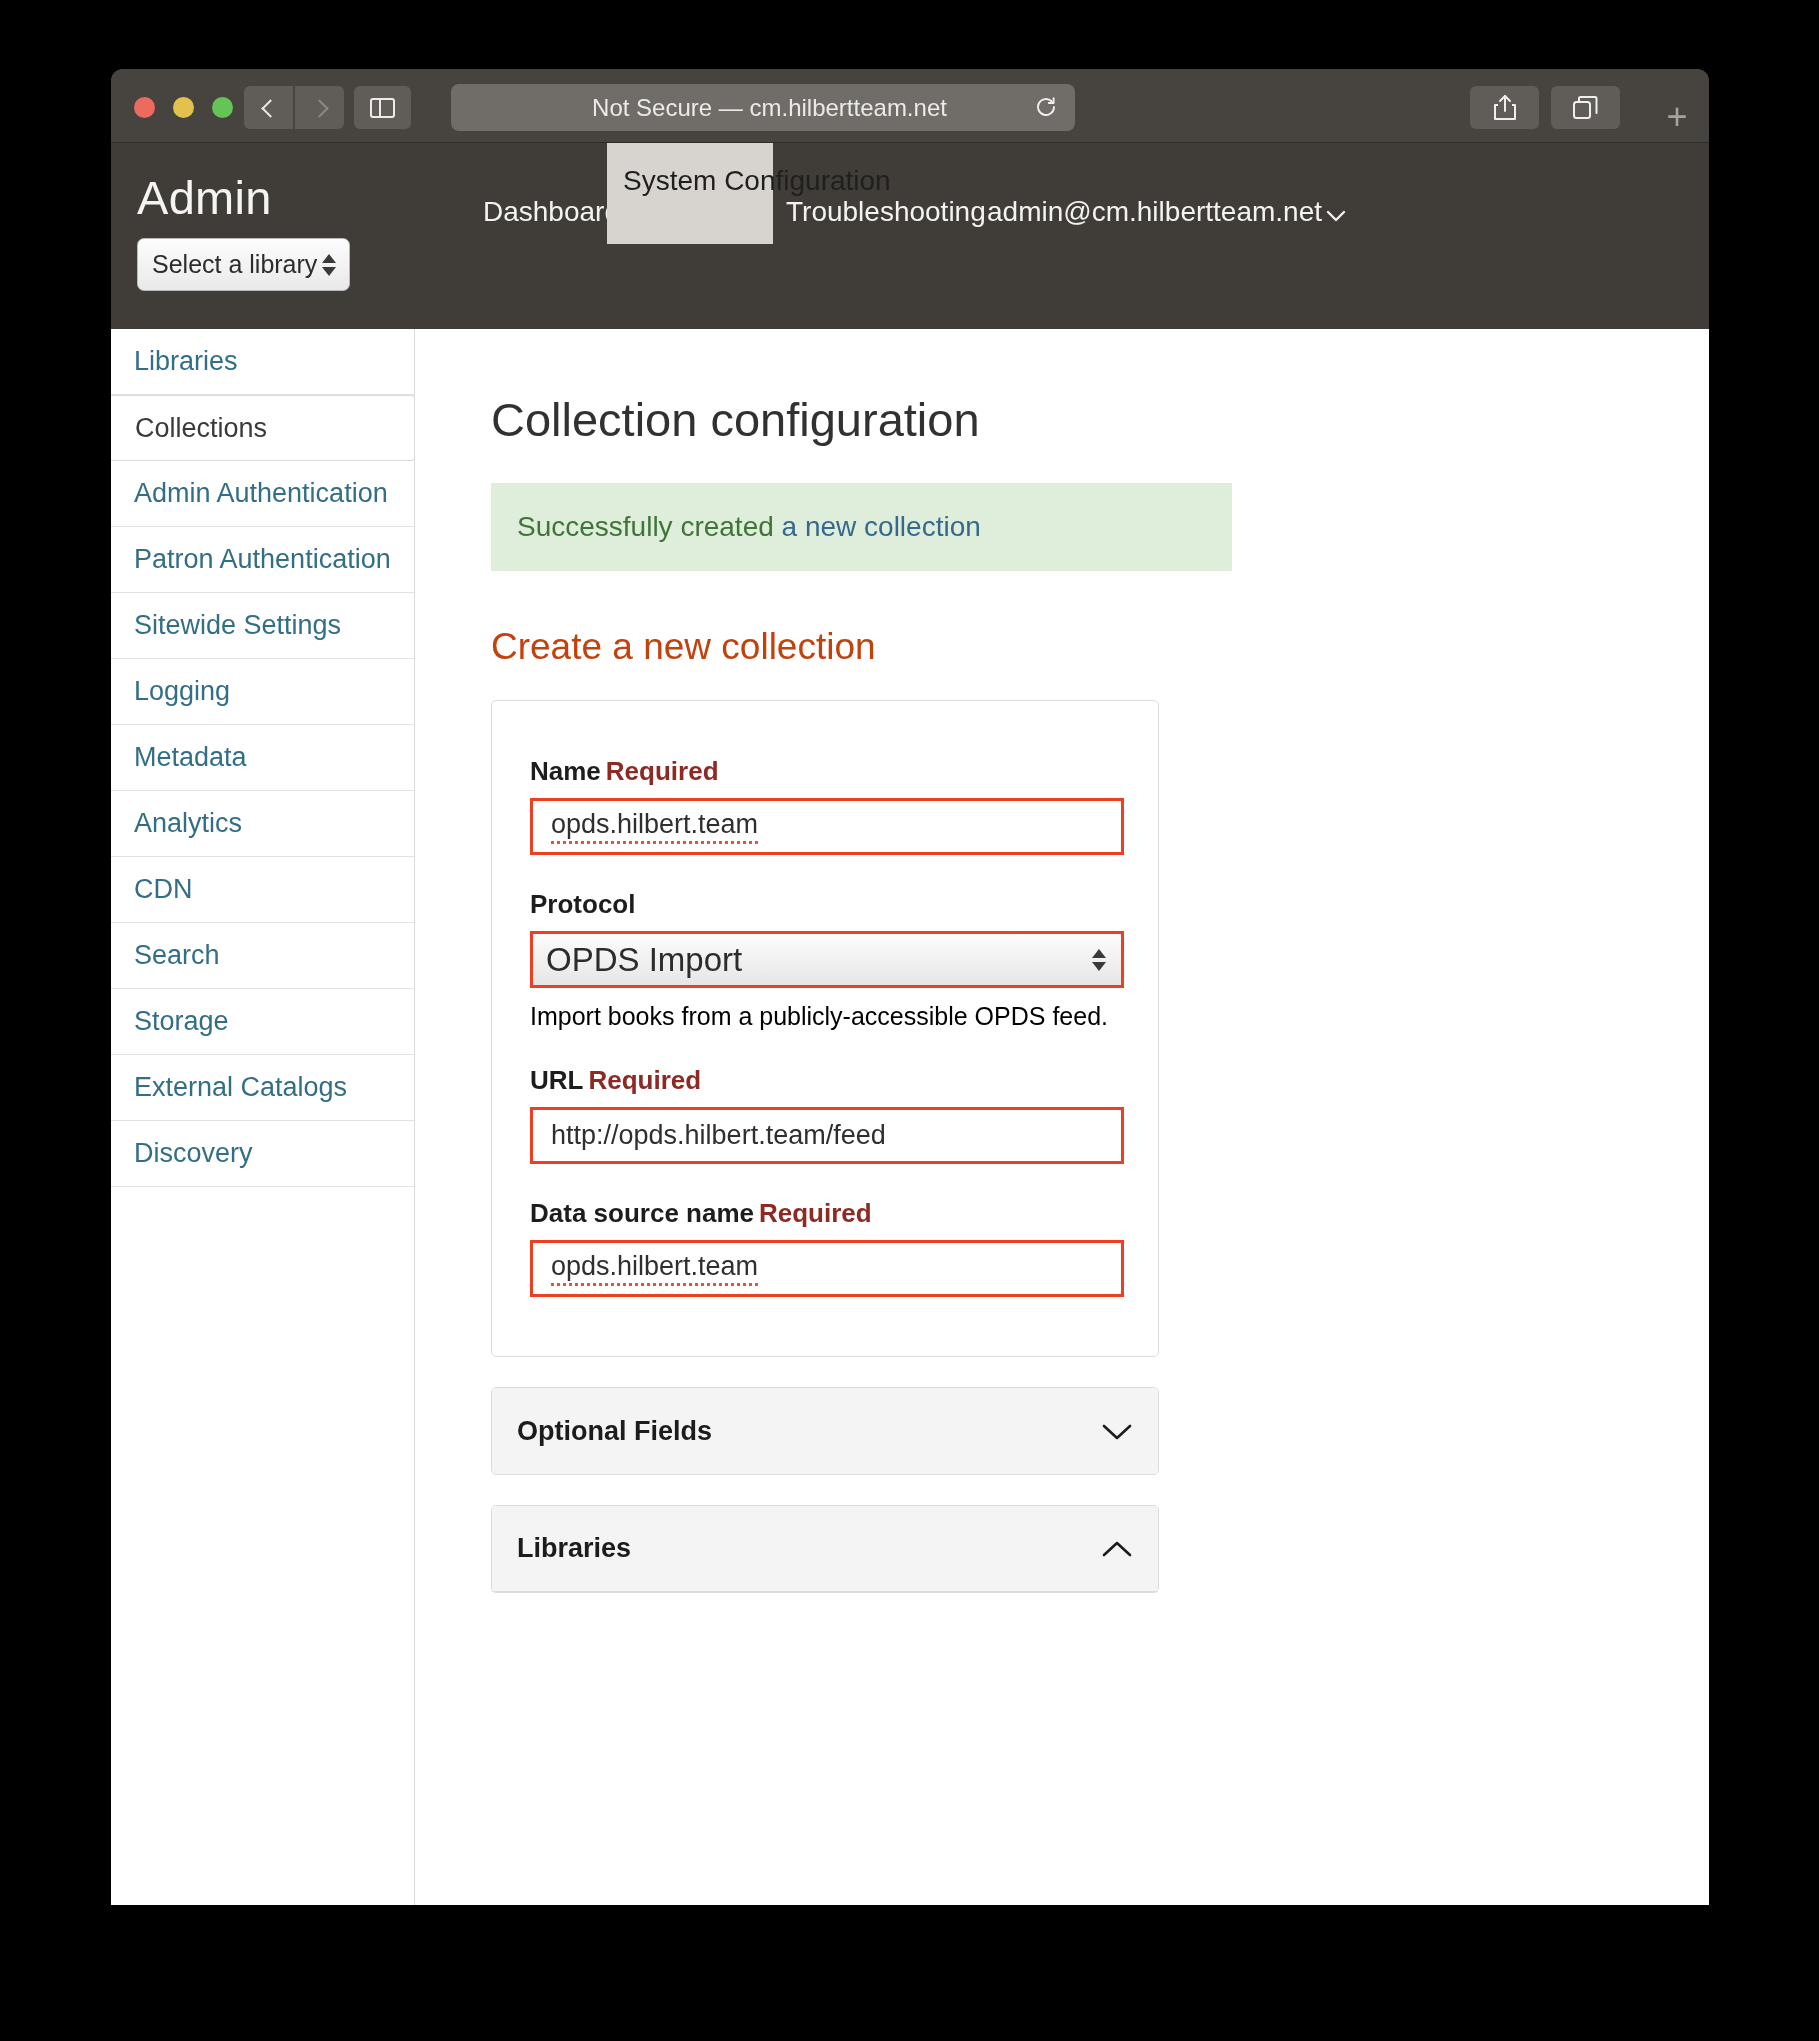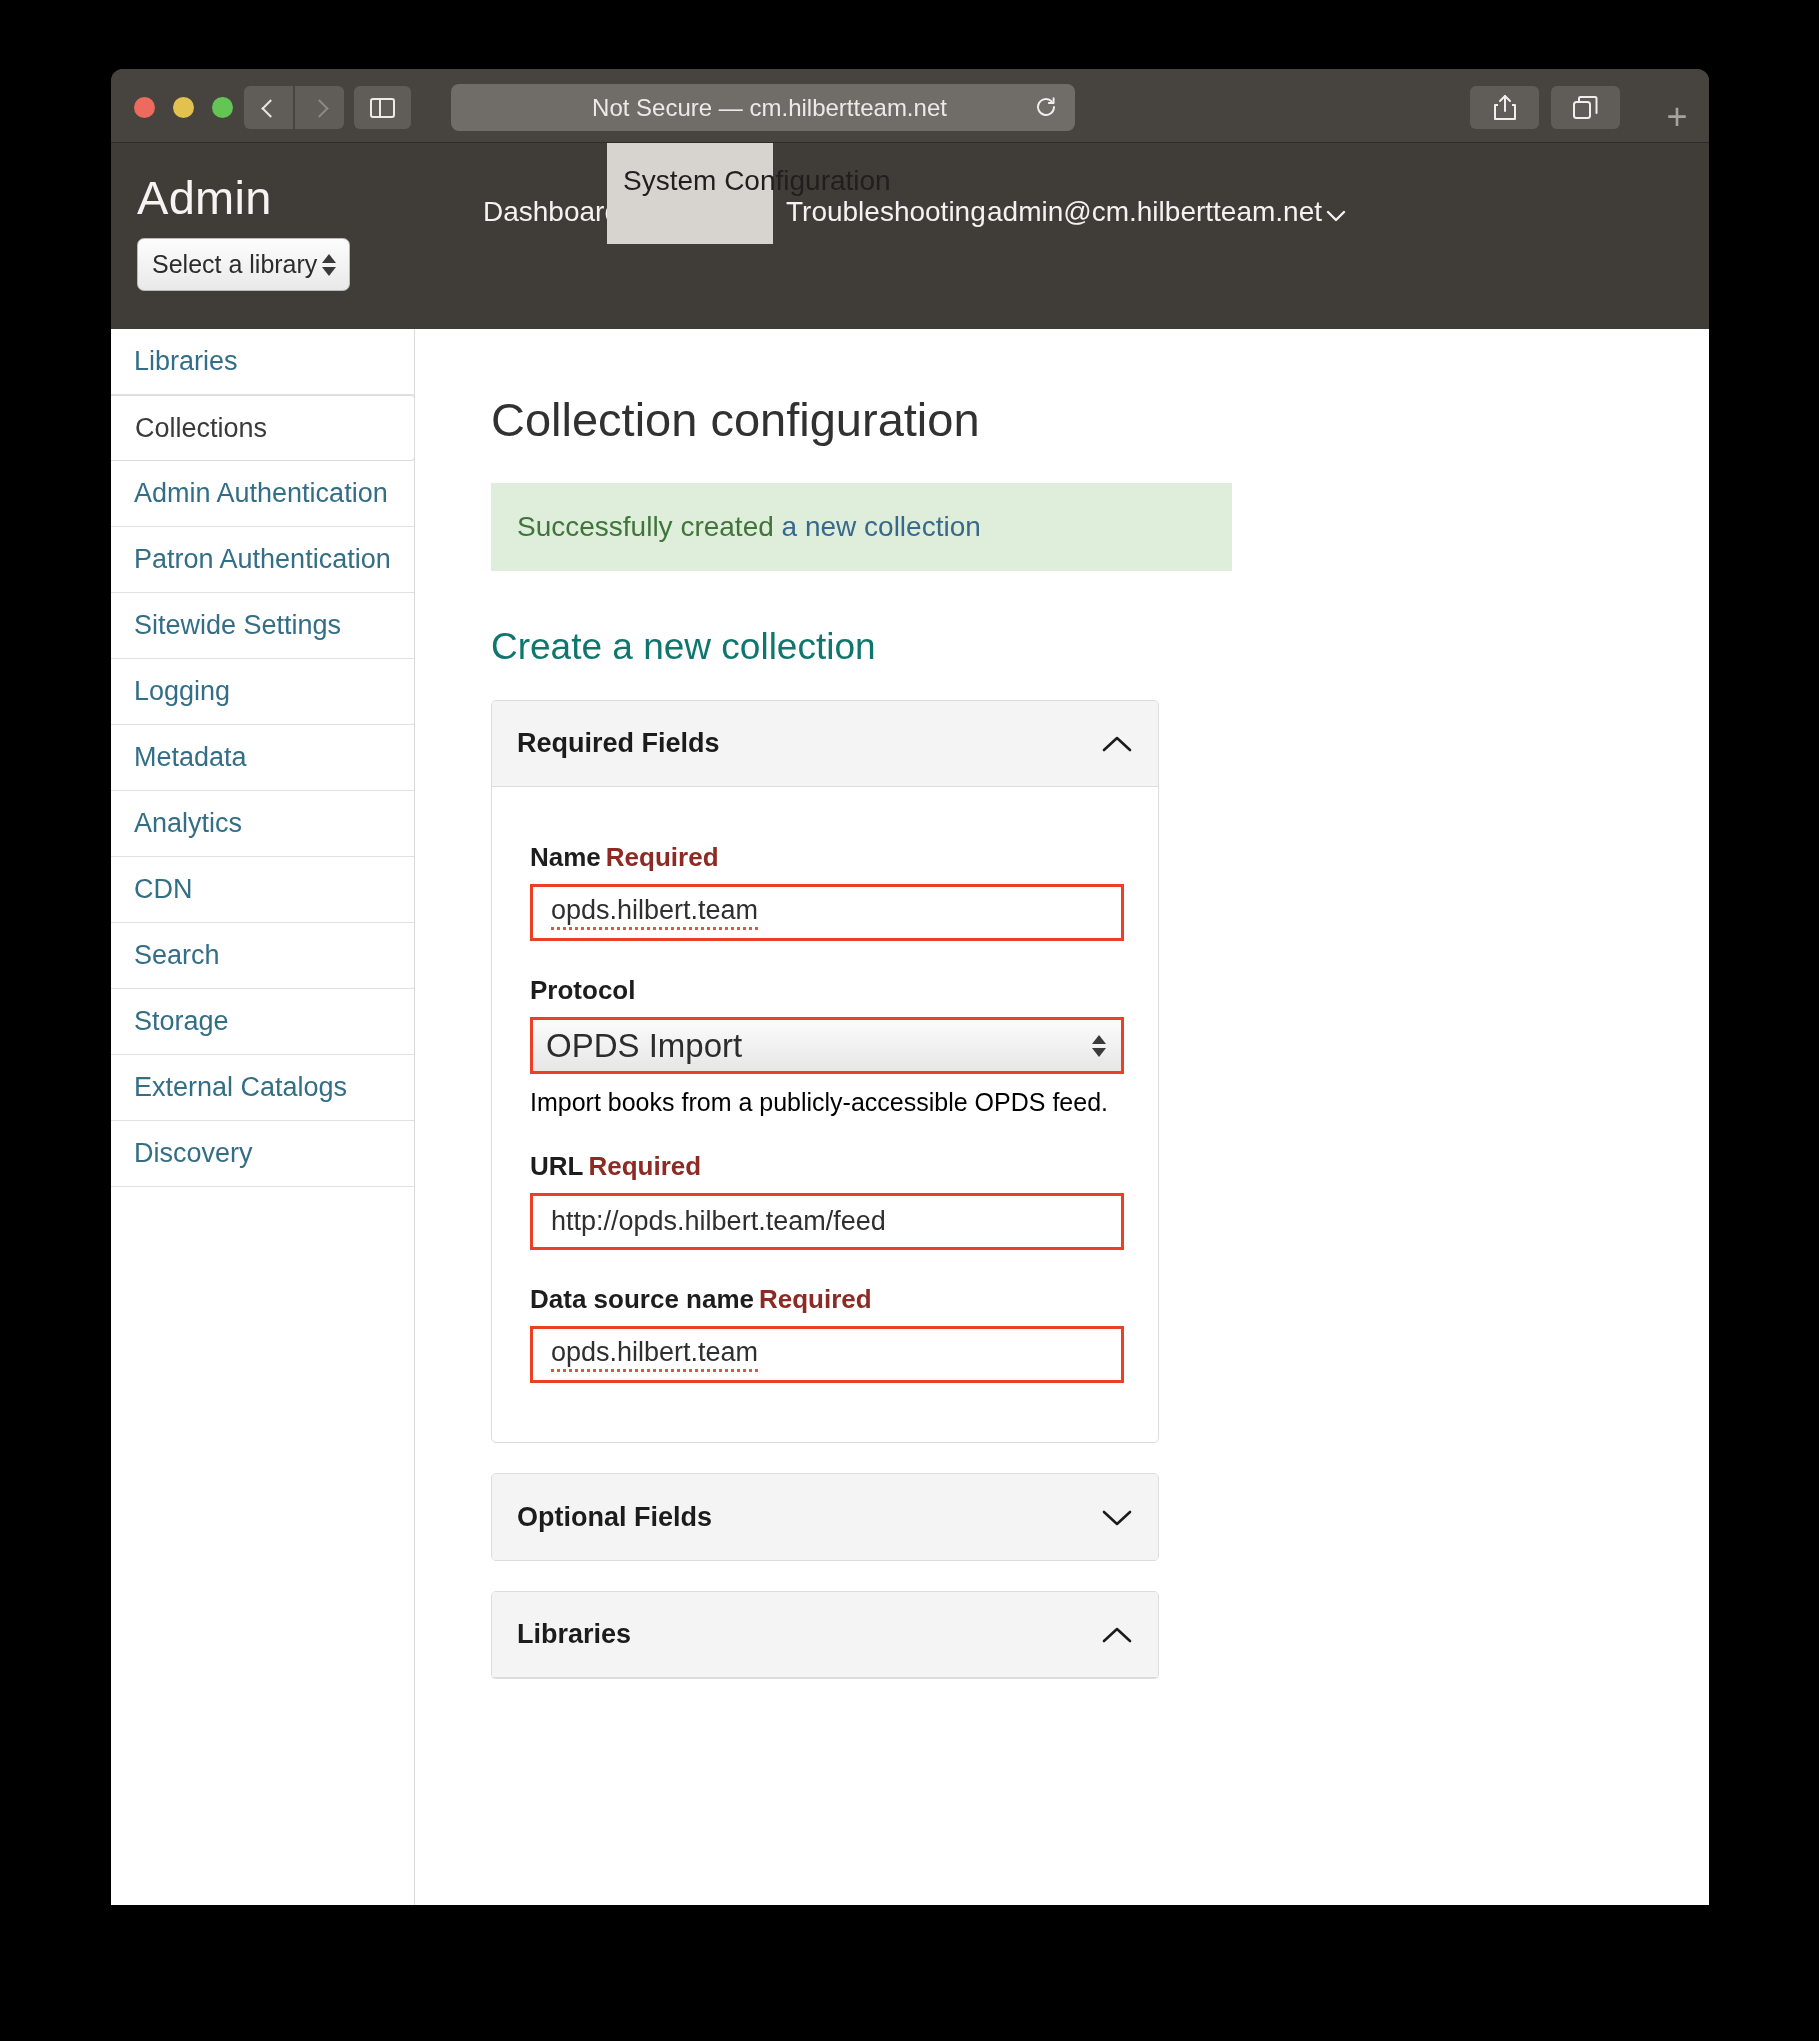--- a/index.html
+++ b/index.html
@@ -252,21 +252,21 @@
     font-size: 28px;
     padding: 28px 26px;
     margin-bottom: 55px;
   }
   .alert-success a {
     color: #36698b;
     text-decoration: none;
   }
   .section-title {
     font-size: 37px;
-    color: #0f766e;
+    color: #c2410c;
     font-weight: 400;
     margin: 0 0 32px 0;
   }
 
   .panel {
     width: 668px;
     border: 1px solid #dcdcdc;
     border-radius: 5px;
     background: #fff;
     margin-bottom: 30px;
@@ -437,26 +437,20 @@
       <h1 class="page-title">Collection configuration</h1>
 
       <div class="alert-success">
         <span>Successfully created</span>
         <a href="#">a new collection</a>
       </div>
 
       <h2 class="section-title">Create a new collection</h2>
 
       <section class="panel">
-        <div class="panel-head">
-          <span>Required Fields</span>
-          <svg class="caret" viewBox="0 0 32 20">
-            <path d="M3 16 L16 4 L29 16" fill="none" stroke="#1c1c1c" stroke-width="2.6" stroke-linecap="round" stroke-linejoin="round"></path>
-          </svg>
-        </div>
         <div class="panel-body">
 
           <div class="field">
             <div class="field-label">
               <span>Name</span><span class="req-tag">Required</span>
             </div>
             <div class="text-input">
               <span class="misspelled">opds.hilbert.team</span>
             </div>
           </div>

